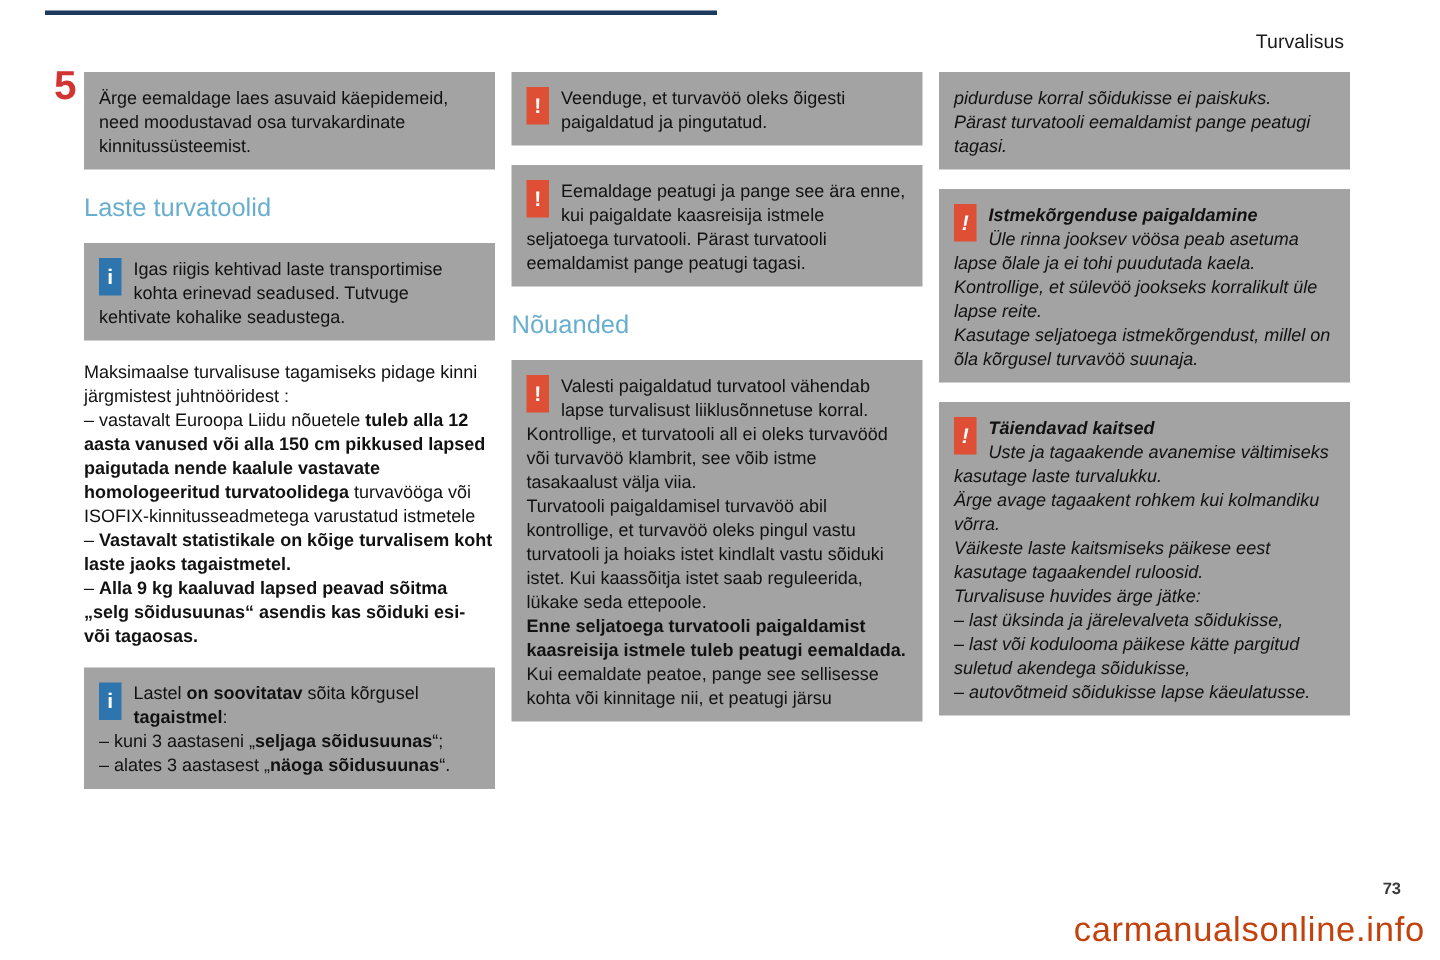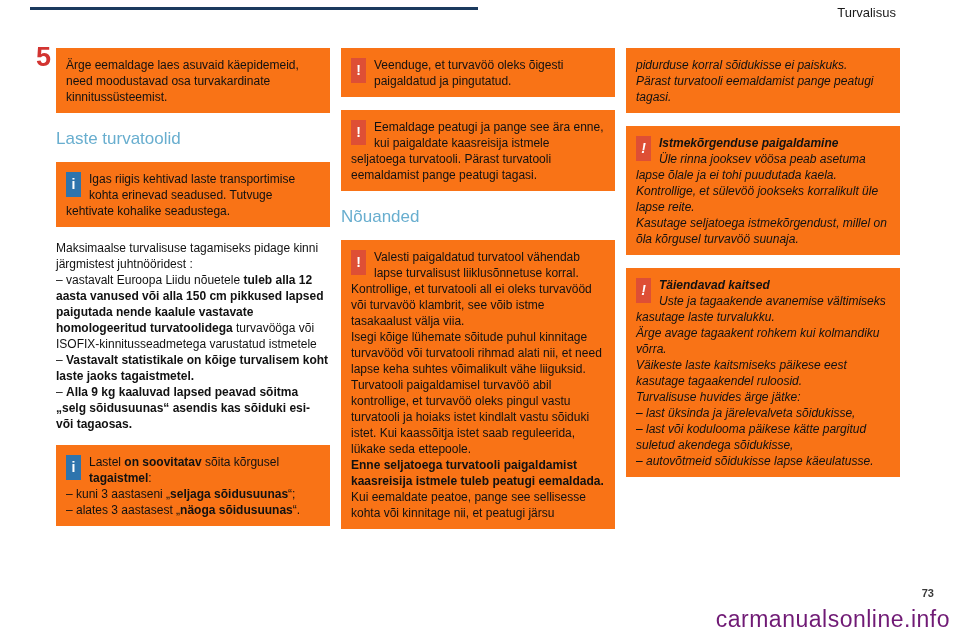--- a/index.html
+++ b/index.html
@@ -5,43 +5,43 @@
   * { margin:0; padding:0; box-sizing:border-box; }
   html,body { width:960px; height:640px; }
   body {
     position:relative;
     background:#ffffff;
     font-family:"Liberation Sans", sans-serif;
     color:#111;
     overflow:hidden;
   }
   .topline { position:absolute; left:30px; top:7px; width:448px; height:3px; background:#1b3a5e; }
-  .section-title { position:absolute; top:5px; right:64px; font-size:13px; color:#1a1a1a; }
+  .section-title { position:absolute; top:20px; right:64px; font-size:13px; color:#1a1a1a; }
   .chapter-num { position:absolute; left:36px; top:44px; font-size:27px; font-weight:bold; color:#d23431; line-height:27px; }
 
   .col { position:absolute; top:48px; width:274px; font-size:12px; line-height:16px; }
   .col-left  { left:56px; }
   .col-mid   { left:341px; }
   .col-right { left:626px;font-style:italic; }
 
-  .box { background:#f97316; padding:9px 10px 8px 10px; margin-bottom:13px; overflow:hidden; }
+  .box { background:#a3a3a3; padding:9px 10px 8px 10px; margin-bottom:13px; overflow:hidden; }
   .box-icon {
     float:left; width:15px; height:25px; margin:1px 8px 2px 0;
     color:#fff; font-weight:bold; font-size:14px; text-align:center; line-height:25px;
   }
   .icon-info    { background:#2e74ad; }
   .icon-warning { background:#de4f35; }
 
   .col-title { color:#68aecf; font-size:17px; font-weight:400; line-height:26px; margin:13px 0 10px 0; }
   .body-text { margin:0 0 13px 0; }
   .para { margin:0; }
   .b { font-weight:bold; }
 
   .footer-page { position:absolute; right:26px; bottom:41px; font-size:11px; font-weight:bold; color:#3a3a3a; }
-  .watermark { position:absolute; right:10px; bottom:7px; font-size:23px; color:#701a75; letter-spacing:0.5px; }
+  .watermark { position:absolute; right:10px; bottom:7px; font-size:23px; color:#c2410c; letter-spacing:0.5px; }
 </style>
 </head>
 <body>
 
 <div class="page">
 
   <div class="topline"></div>
   <div class="section-title">Turvalisus</div>
   <div class="chapter-num">5</div>
 
@@ -93,21 +93,20 @@
         </div>
     </div>
 
     <h1 class="col-title">Nõuanded</h1>
 
     <div class="box">
       <span class="box-icon icon-warning">!</span>
       <div class="box-text">
           <div class="para"><span>Valesti paigaldatud turvatool vähendab lapse turvalisust liiklusõnnetuse korral.</span></div>
           <div class="para"><span>Kontrollige, et turvatooli all ei oleks turvavööd või turvavöö klambrit, see võib istme tasakaalust välja viia.</span></div>
-          <div class="para"><span>Isegi kõige lühemate sõitude puhul kinnitage turvavööd või turvatooli rihmad alati nii, et need lapse keha suhtes võimalikult vähe liiguksid.</span></div>
           <div class="para"><span>Turvatooli paigaldamisel turvavöö abil kontrollige, et turvavöö oleks pingul vastu turvatooli ja hoiaks istet kindlalt vastu sõiduki istet. Kui kaassõitja istet saab reguleerida, lükake seda ettepoole.</span></div>
           <div class="para"><span class="b">Enne seljatoega turvatooli paigaldamist kaasreisija istmele tuleb peatugi eemaldada.</span></div>
           <div class="para"><span>Kui eemaldate peatoe, pange see sellisesse kohta või kinnitage nii, et peatugi järsu</span></div>
         </div>
     </div>
   </div>
 
   <div class="col col-right">
     <div class="box">
       <div class="box-text">

